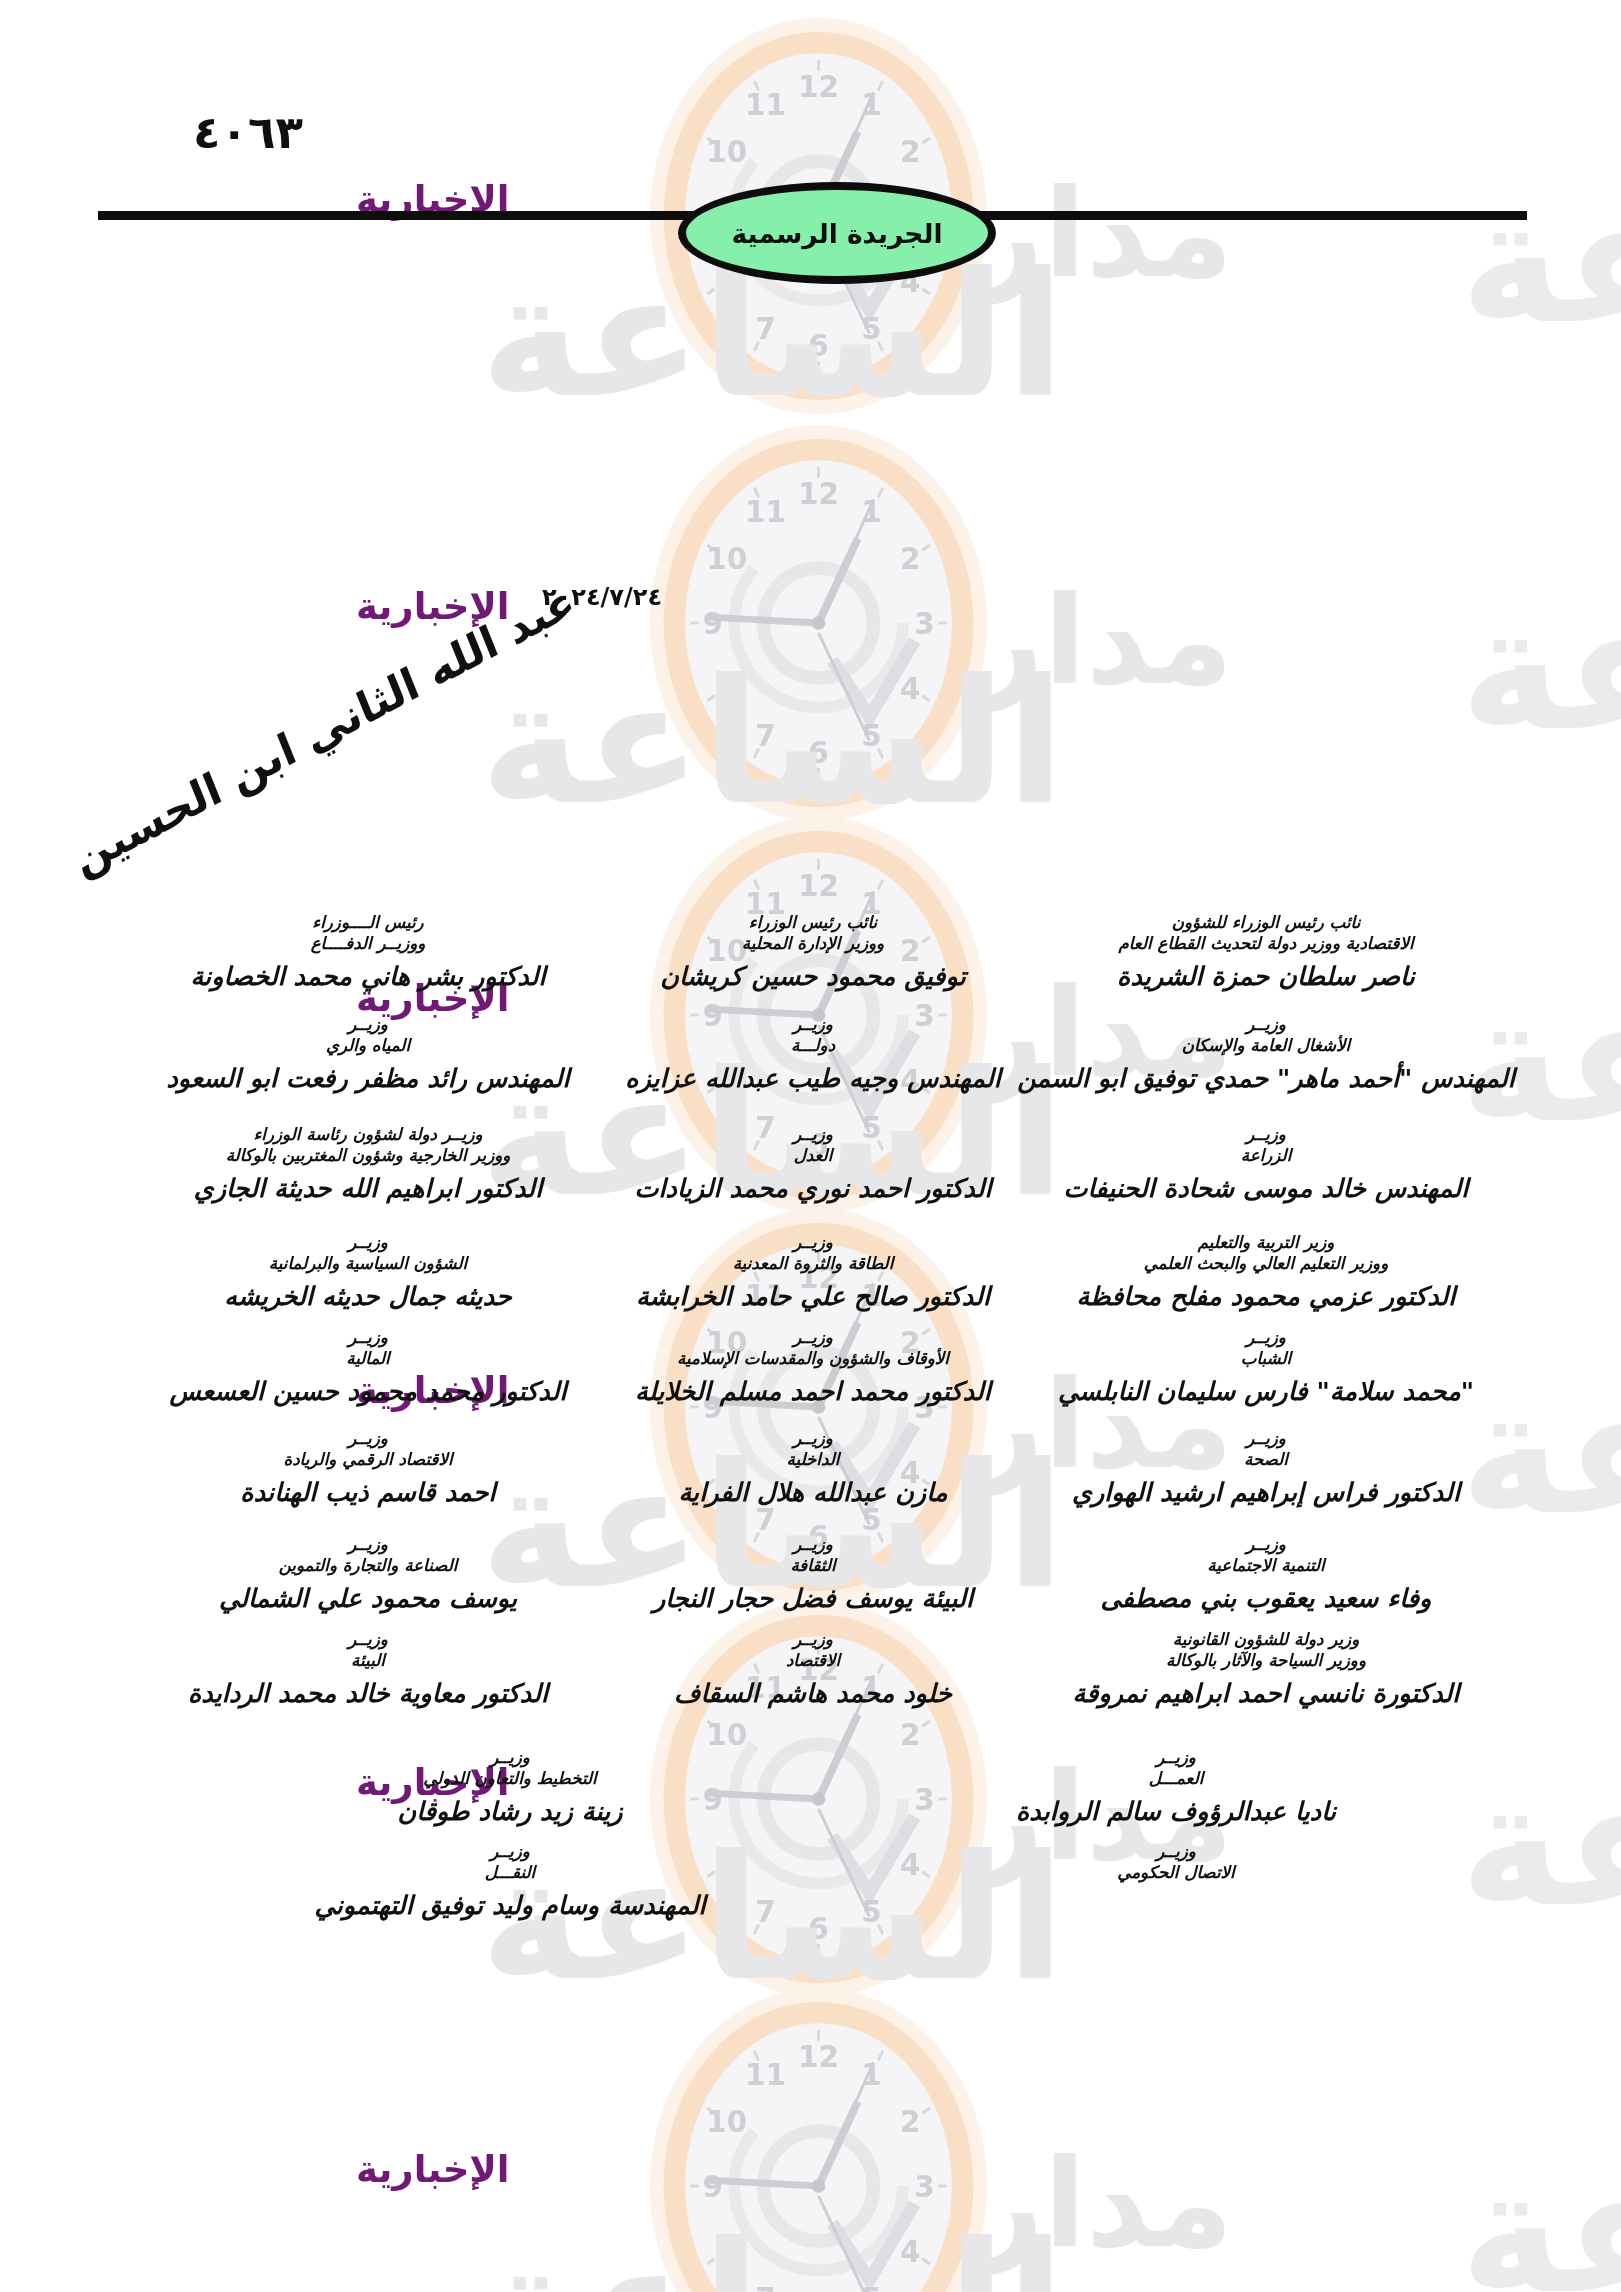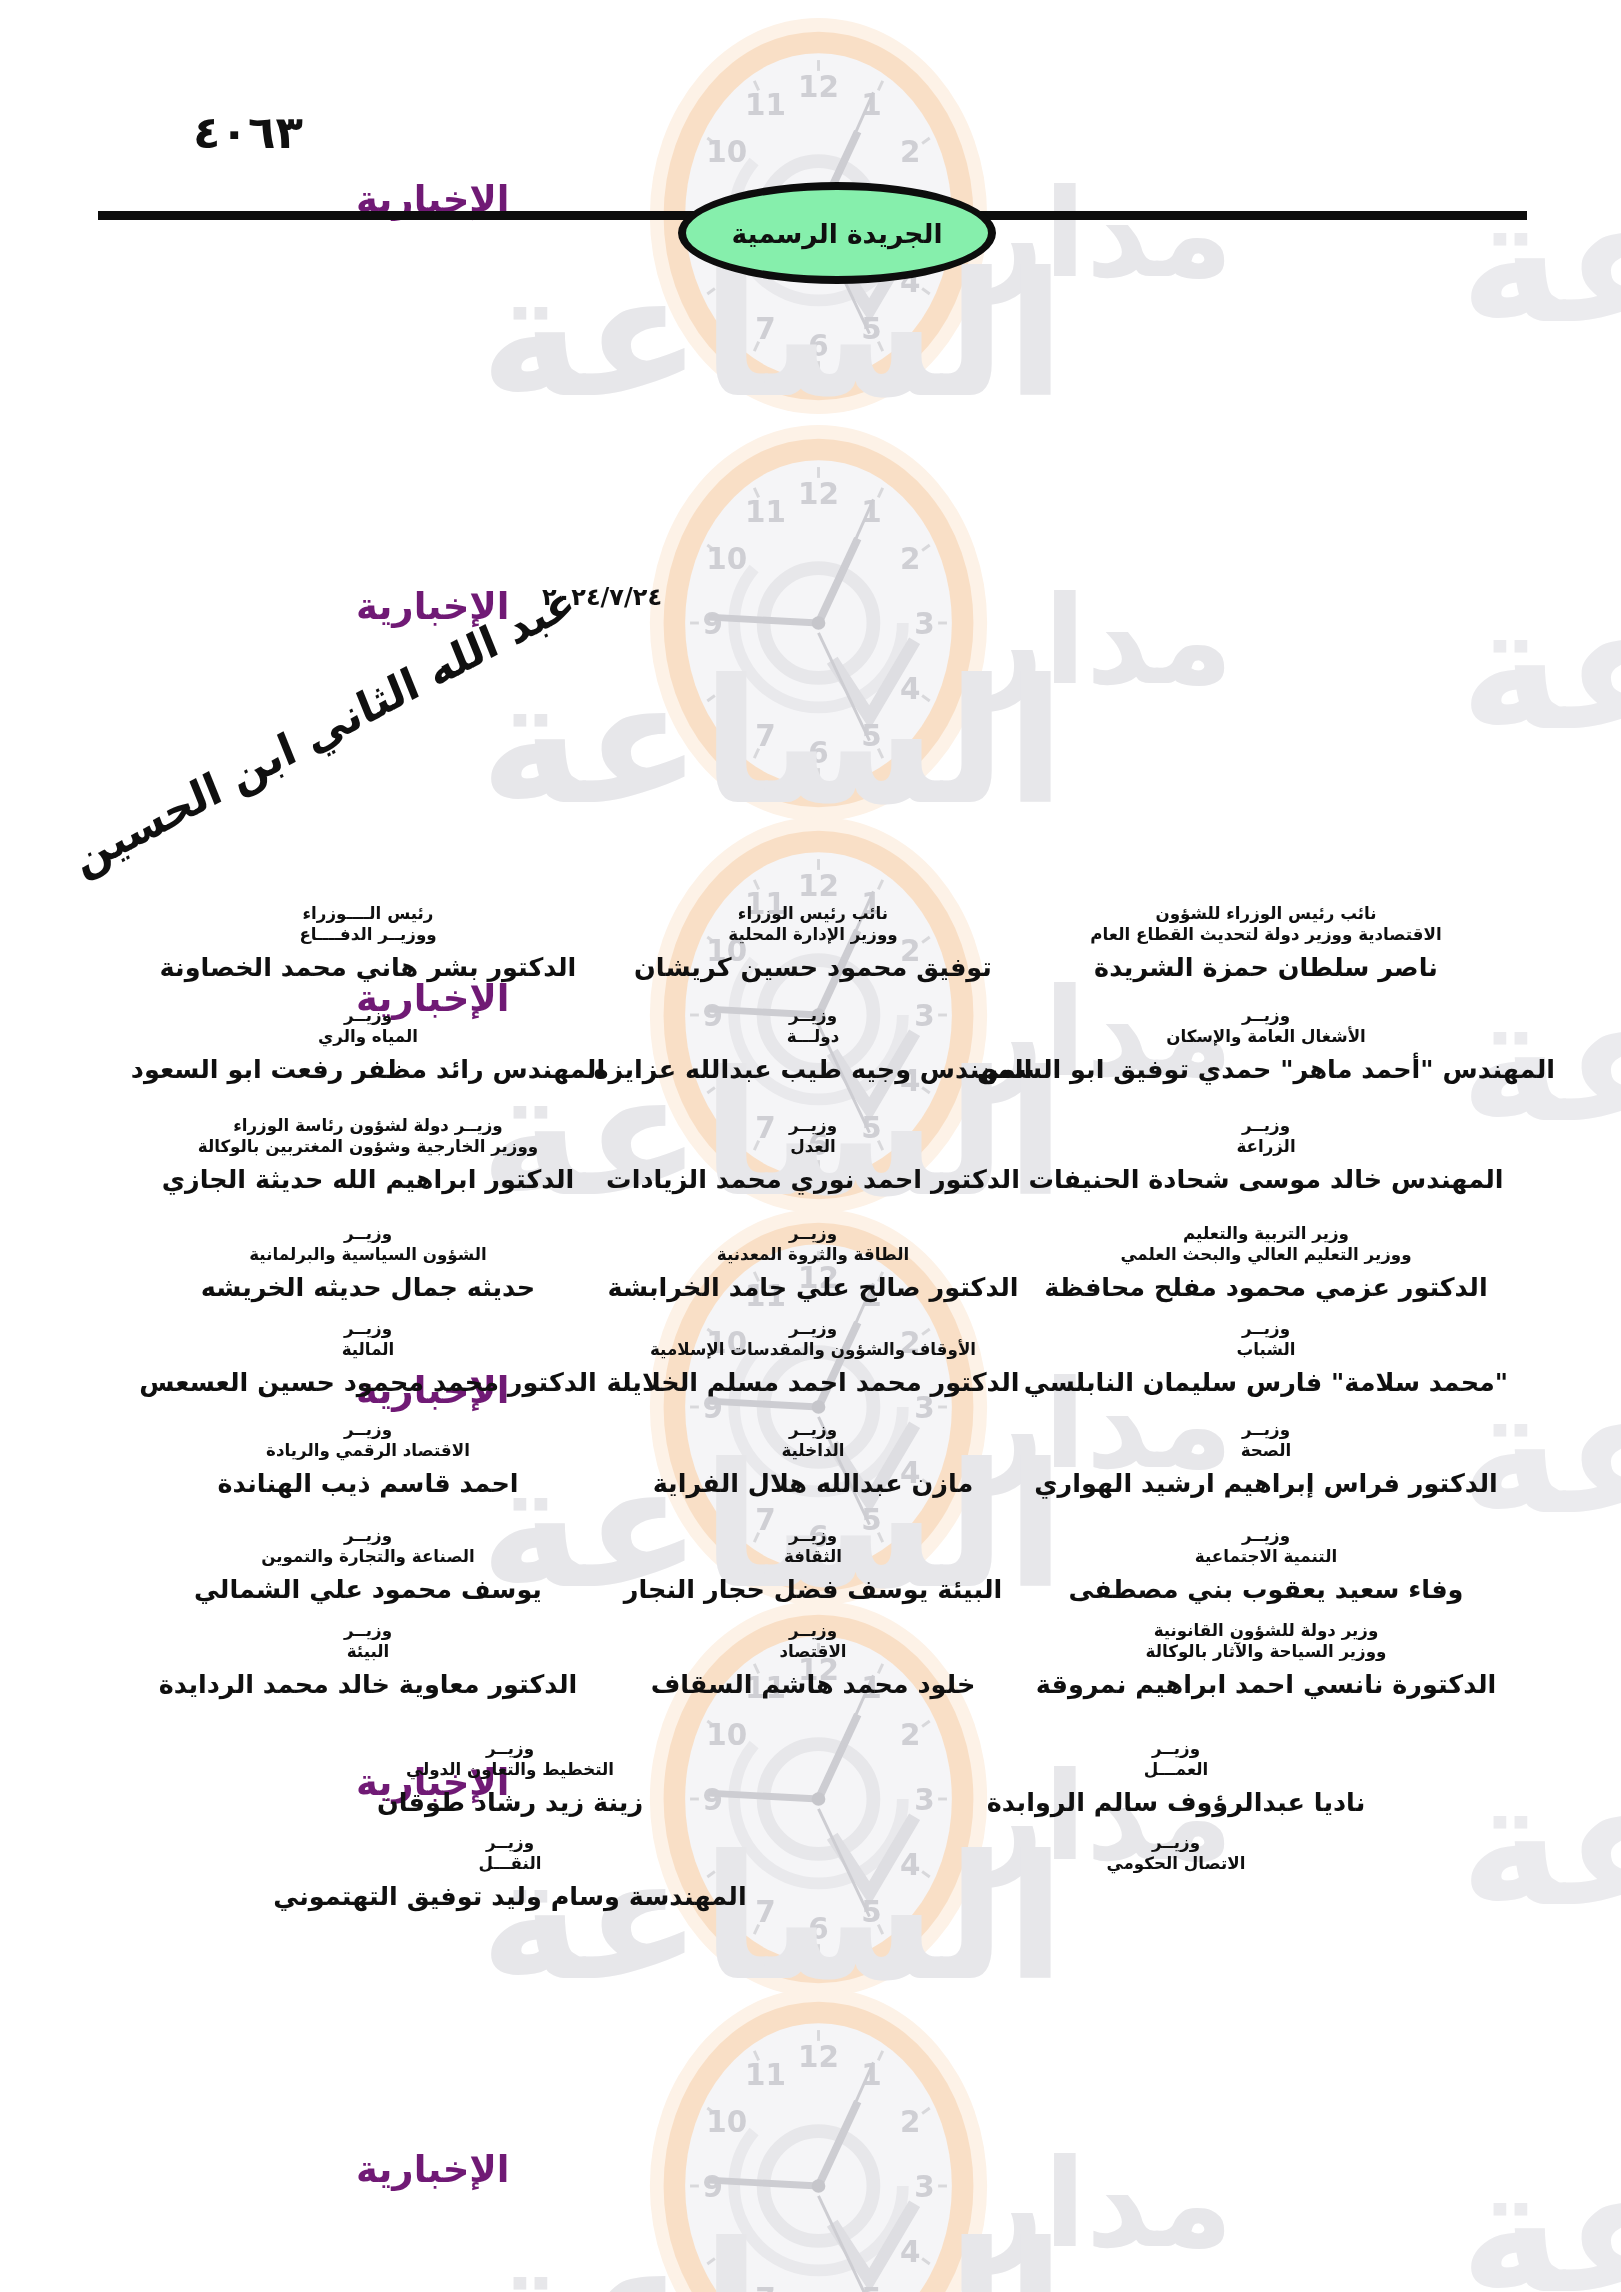--- a/index.html
+++ b/index.html
@@ -31,21 +31,21 @@
   
   .decree-date{position:absolute;left:542px;top:583px;width:294px;z-index:2;
           text-align:left;font-size:24px;font-weight:bold;direction:ltr;}
   .royal-signature{position:absolute;left:93px;top:627px;width:461px;height:206px;z-index:2;
           display:flex;align-items:center;justify-content:center;}
   .royal-signature span{display:block;transform:rotate(-28deg) skewX(-6deg);
           font-size:43px;font-weight:bold;white-space:nowrap;}
   
   #ministers{position:absolute;left:0;top:0;width:1621px;z-index:2;}
   .m-row{position:absolute;left:0;width:1621px;height:102px;}
-  .m-cell{position:absolute;top:3px;text-align:center;}
+  .m-cell{position:absolute;top:12px;text-align:center;font-style:italic;}
   .m-title{font-size:16.7px;line-height:20.6px;font-weight:bold;}
   .m-title span{display:block;}
   .m-name{font-size:25.5px;line-height:31px;font-weight:bold;margin-top:8px;white-space:nowrap;}
   .col-right{left:972px;width:588px;}
   .col-mid{left:568px;width:490px;}
   .col-left{left:74px;width:588px;}
   .col-right2{left:882px;width:588px;}
   .col-left2{left:216px;width:588px;}
 </style>
 </head>

